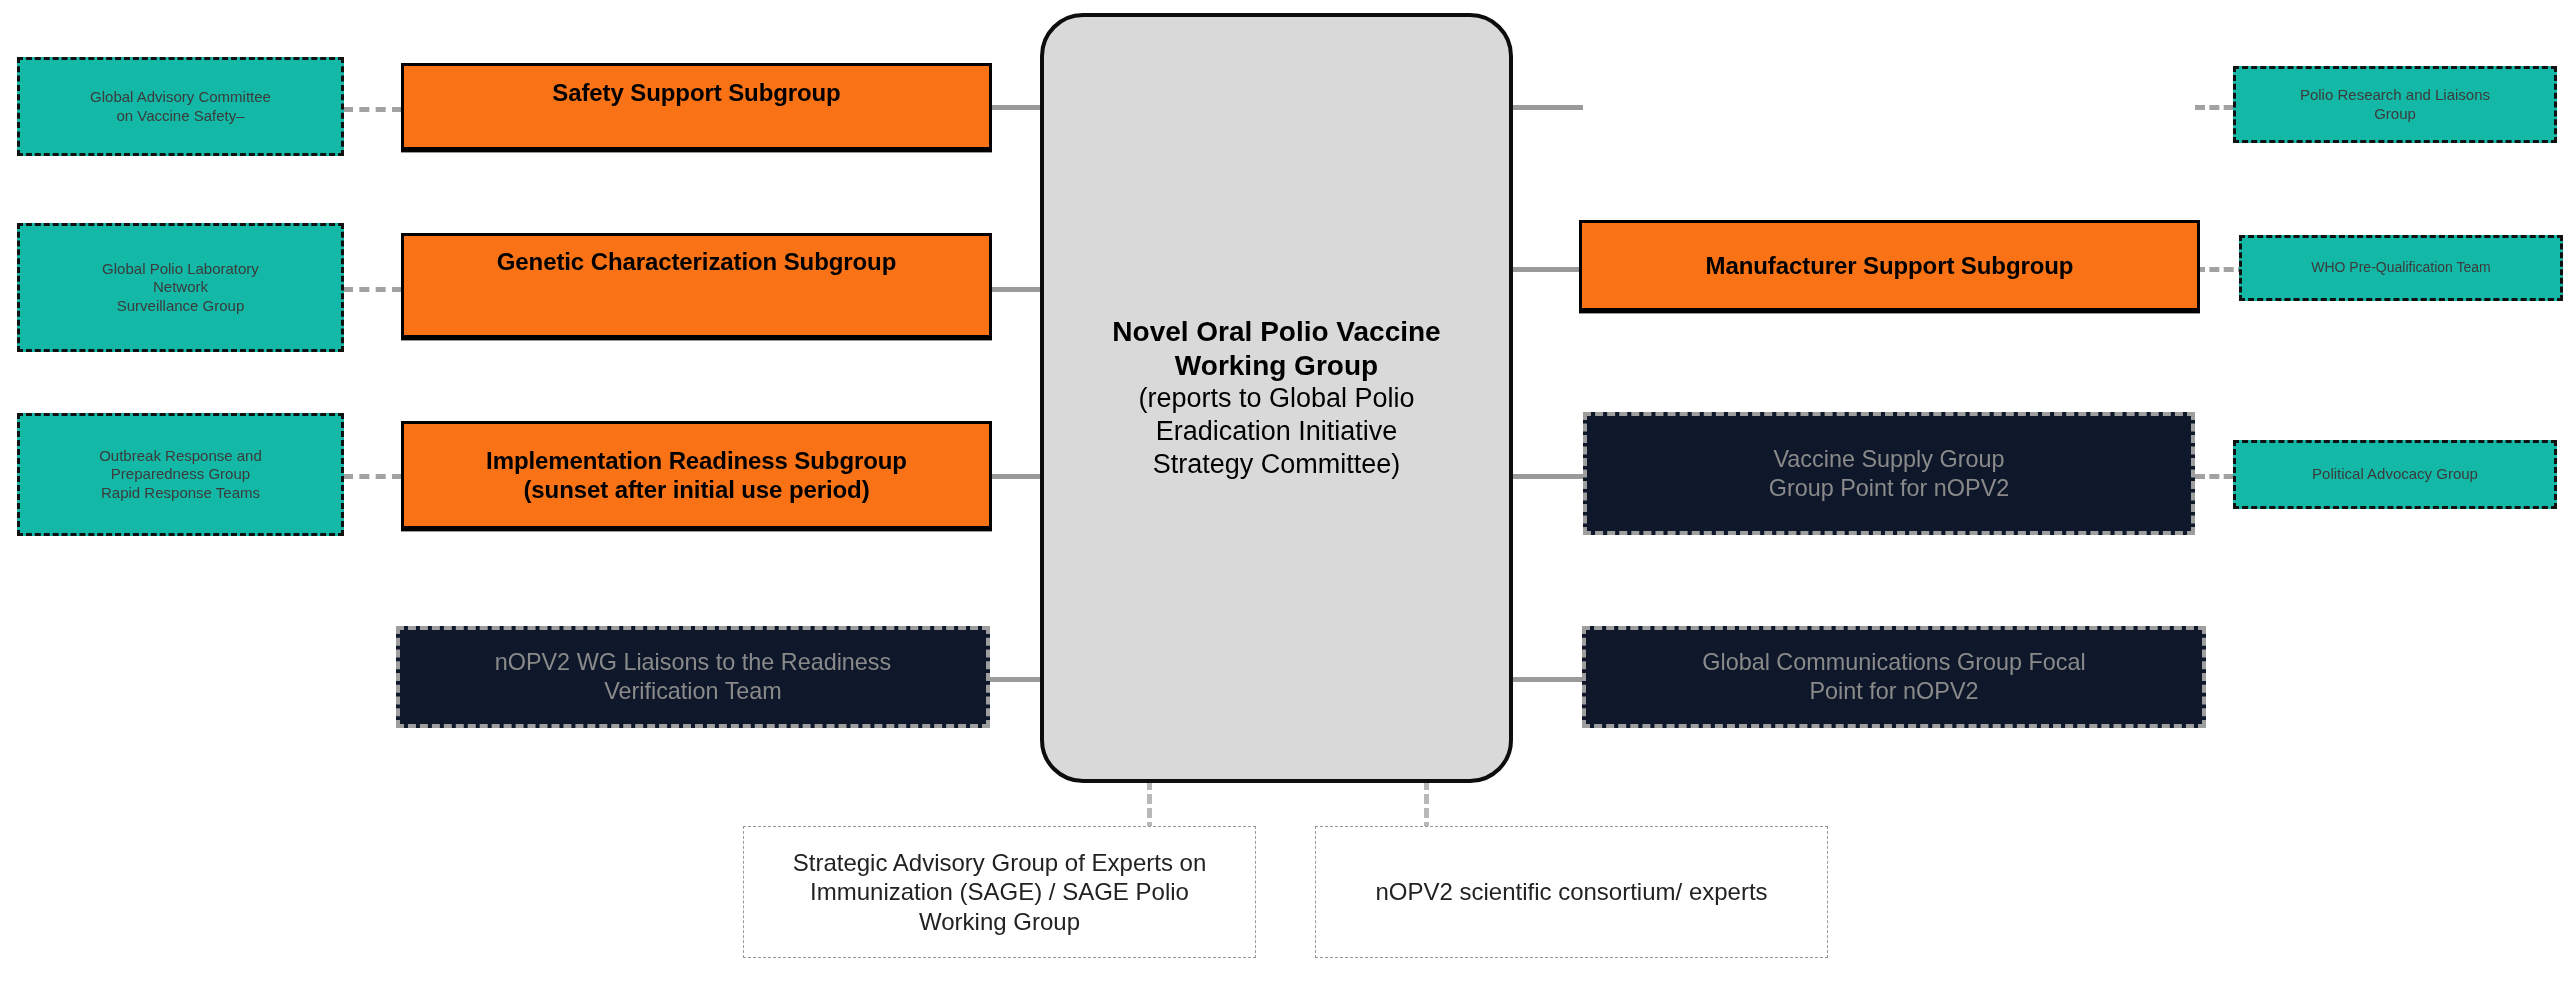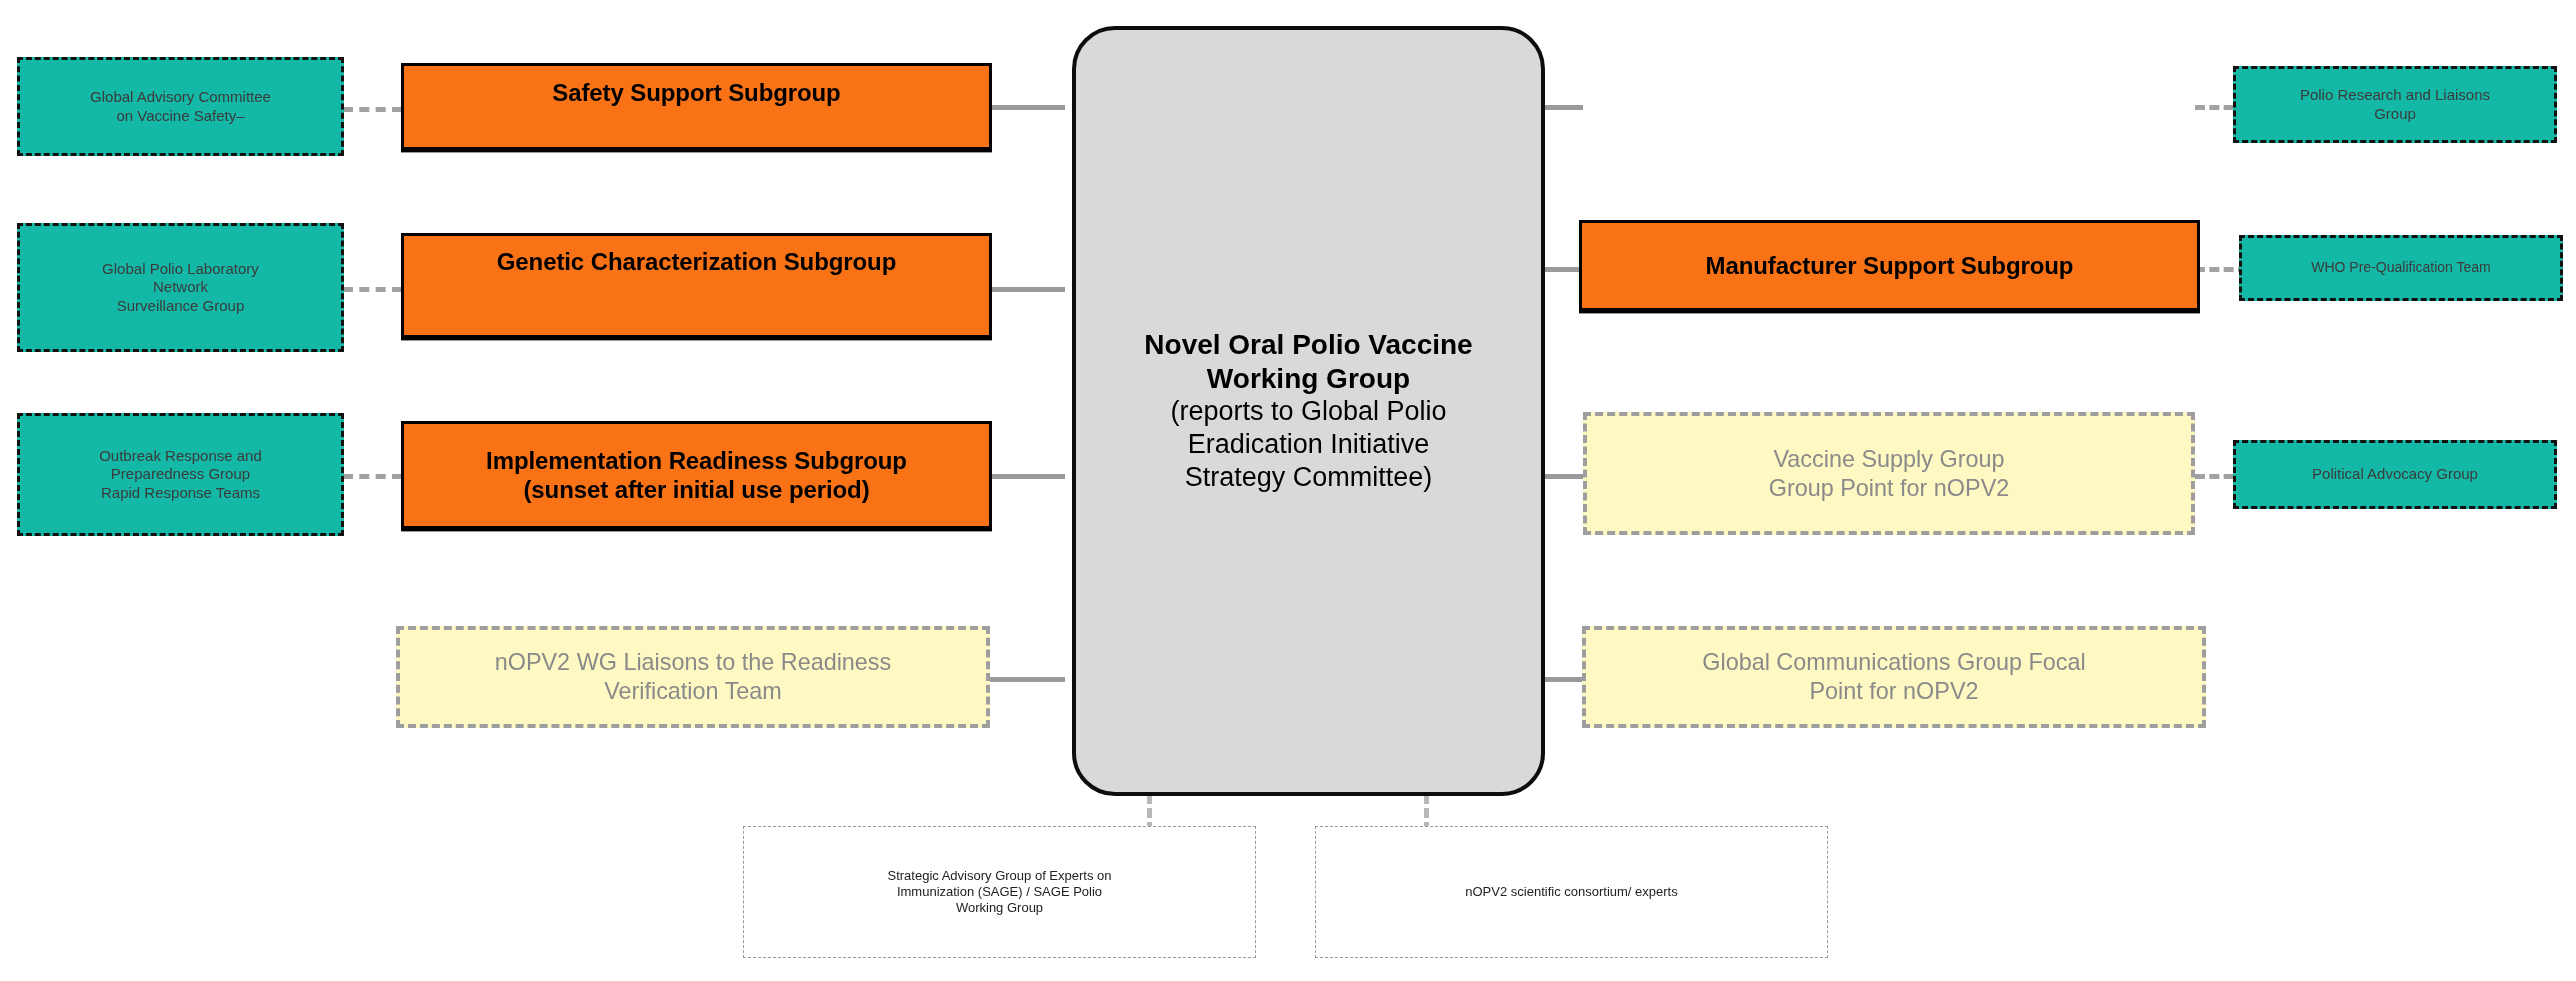--- a/index.html
+++ b/index.html
@@ -48,33 +48,33 @@
     font-size: 15px;
   }
   .node.partner.small {
     font-size: 14px;
     margin-left: 6px;
   }
 
   
   .node.grayblock {
     border: 4.2px dashed #9e9e9e;
-    background: #fef9c3;
+    background: #0f172a;
     color: #8a8a8a;
     font-weight: normal;
     font-size: 23.4px;
   }
 
   
   .node.graythin {
     border: 1.8px dashed #9a9a9a;
     background: #ffffff;
     color: #222222;
     font-weight: normal;
-    font-size: 13px;
+    font-size: 24px;
   }
 
   
   .node.hub {
     border: 4.2px solid #0d0d0d;
     border-radius: 43px;
     background: #d9d9d9;
     color: #000000;
     flex-direction: column;
     padding: 0 18px;
@@ -168,21 +168,21 @@
     </div>
   </div>
 
   <div class="node subgroup" style="left:401px; top:421px; width:591px; height:108px;">
     <div>
       <span>Implementation Readiness Subgroup</span><br>
       <span>(sunset after initial use period)</span>
     </div>
   </div>
 
-  <div class="node hub" style="left:1072px; top:13px; width:473px; height:770px;margin-top:13px;">
+  <div class="node hub" style="left:1040px; top:13px; width:473px; height:770px;">
     <div class="hub-title">
       <span>Novel Oral Polio Vaccine</span><br>
       <span>Working Group</span>
     </div>
     <div class="hub-sub">
       <span>(reports to Global Polio</span><br>
       <span>Eradication Initiative</span><br>
       <span>Strategy Committee)</span>
     </div>
   </div>

